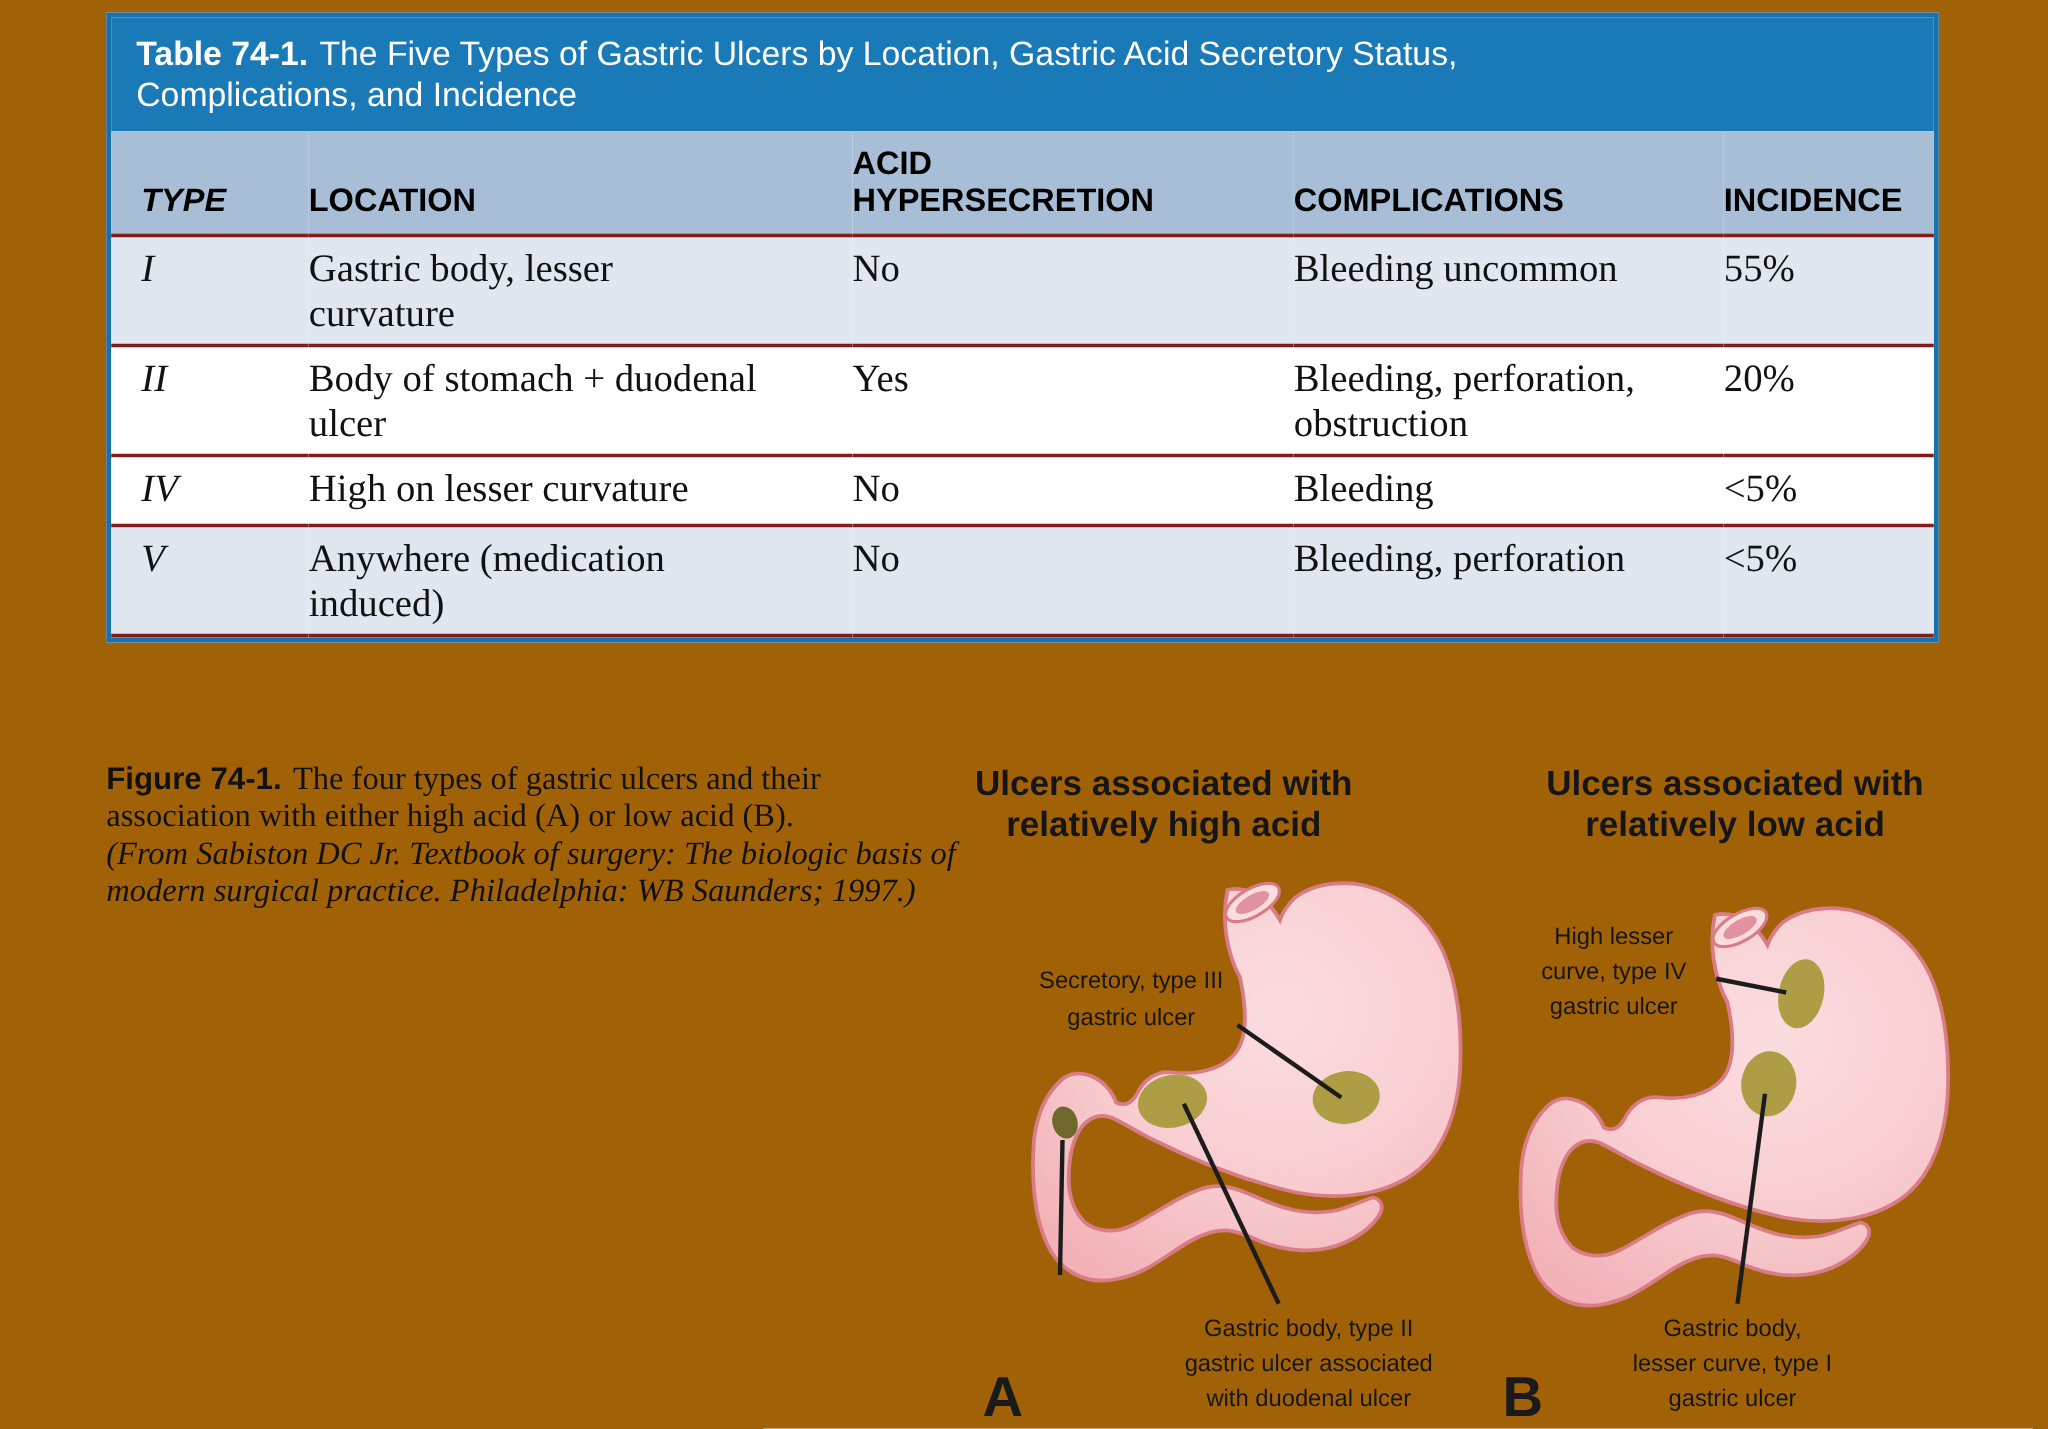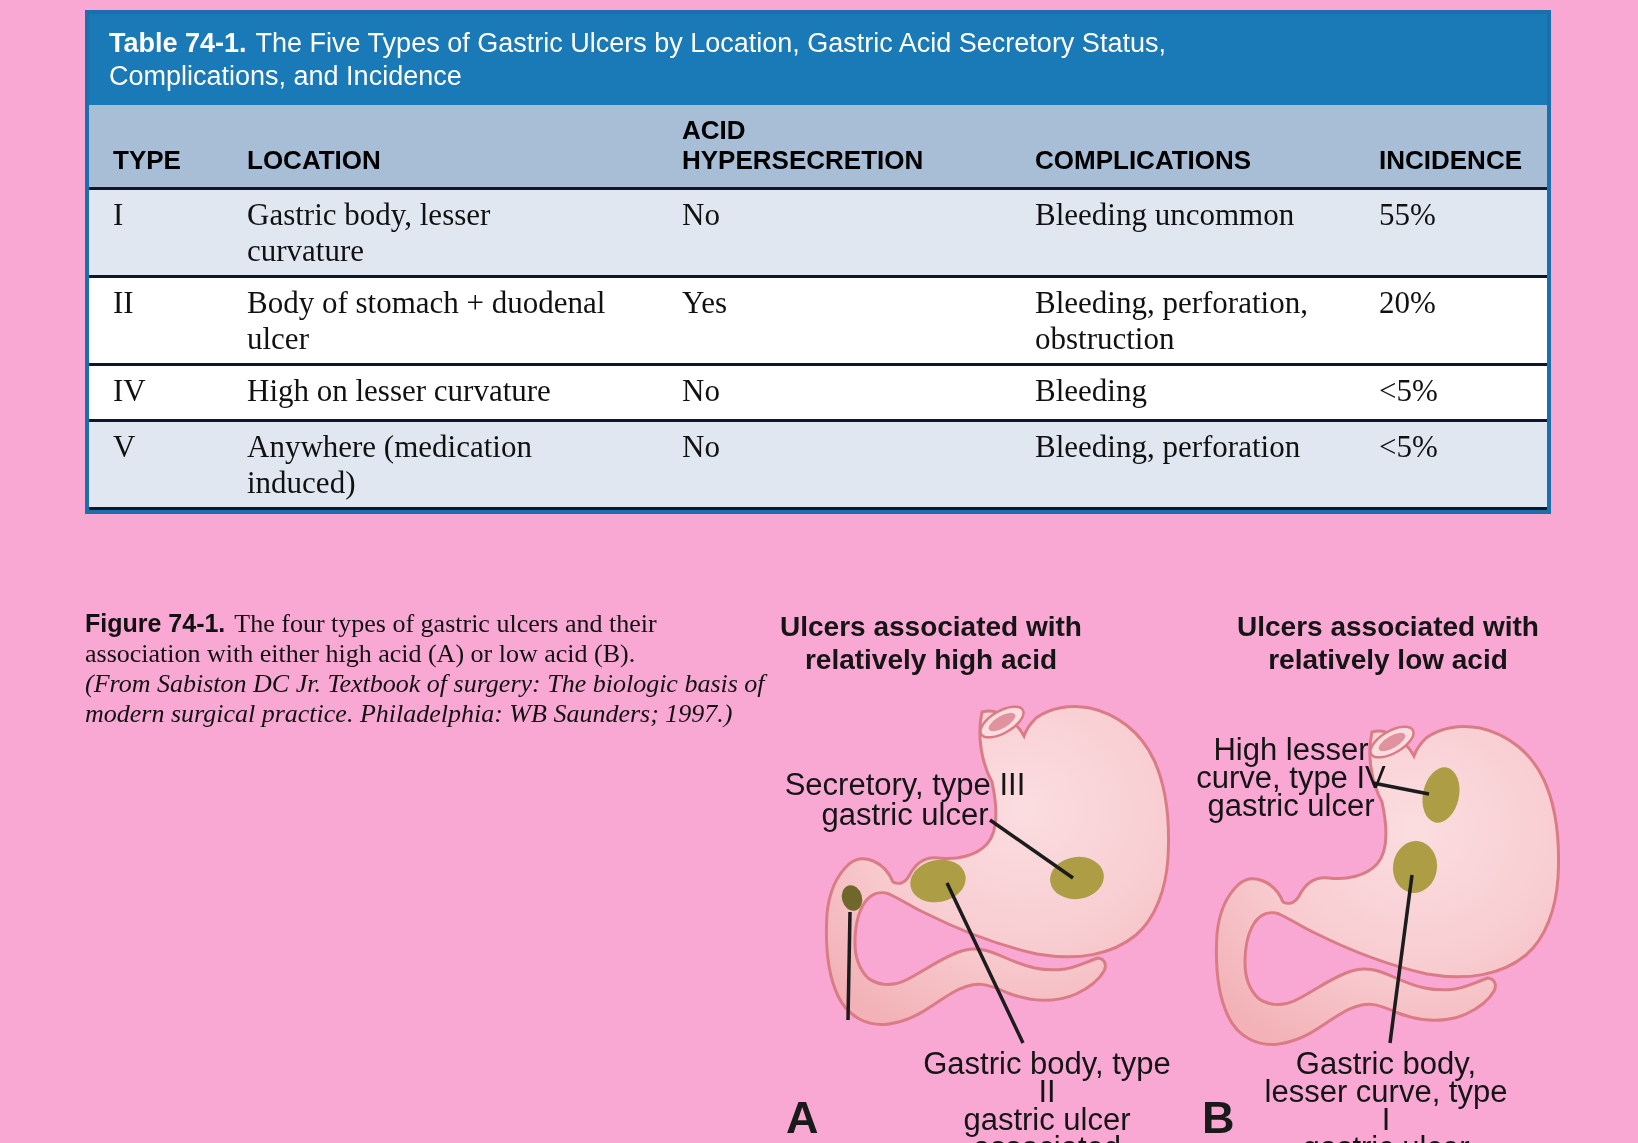--- a/index.html
+++ b/index.html
@@ -9,36 +9,36 @@
     --table-border:#1a6fad;
     --stomach-fill:#f5c0c4;
     --stomach-highlight:#fbdde0;
     --stomach-outline:#d97c85;
     --ulcer-fill:#ad9d45;
     --duodenal-ulcer-fill:#6f682a;
     --ink:#1a1a1a;
   }
   *{margin:0;padding:0;box-sizing:border-box;}
   html,body{background:#fff;}
-  .page{position:relative;width:1638px;height:1143px;background:#f9a8d4;overflow:hidden;
+  .page{position:relative;width:1638px;height:1143px;background:#a16207;overflow:hidden;
          font-family:"Liberation Sans",sans-serif;color:var(--ink);}
 
   
   .table-panel{position:absolute;left:85px;top:10px;width:1466px;border:4px solid var(--table-border);background:#fff;}
   .table-title{background:var(--table-header-bg);color:#fff;padding:13px 24px 12px 20px;
                font-size:27px;line-height:33px;white-space:pre-line;}
   .tt-label{font-weight:bold;margin-right:9px;}
   table.grid{width:100%;border-collapse:separate;border-spacing:0;table-layout:fixed;}
-  table.grid th,table.grid td{border-bottom:3px solid #0f172a;}
+  table.grid th,table.grid td{border-bottom:3px solid #7f1d1d;}
   table.grid th{background:var(--column-header-bg);vertical-align:bottom;text-align:left;
                 font-size:26px;line-height:30px;font-weight:bold;padding:8px 0 12px 0;
                 white-space:pre-line;color:#000;}
   table.grid td{font-family:"Liberation Serif",serif;font-size:31px;line-height:36px;
                 vertical-align:top;padding:7px 0 6px 0;white-space:pre-line;color:#111;}
-  table.grid th:first-child,table.grid td:first-child{padding-left:24px;}
+  table.grid th:first-child,table.grid td:first-child{padding-left:24px;font-style:italic;}
   tr.alt td{background:var(--row-alt-bg);}
   tr.plain td{background:#ffffff;}
 
   
   .fig-caption{position:absolute;left:85px;top:608px;width:700px;
                font-family:"Liberation Serif",serif;font-size:26px;line-height:30px;color:#111;}
   .fc-label{font-family:"Liberation Sans",sans-serif;font-weight:bold;font-size:25px;margin-right:9px;text-align:right;}
   .fc-italic{font-style:italic;}
 
   
@@ -52,21 +52,21 @@
   .diagram-a{left:755px;top:672px;}
   .diagram-b{left:1145px;top:692px;}
   .stomach-outline-path{fill:url(#stomachGradA);stroke:var(--stomach-outline);stroke-width:3;}
   .stomach-outline-path-b{fill:url(#stomachGradB);stroke:var(--stomach-outline);stroke-width:3;}
   .ulcer{fill:var(--ulcer-fill);}
   .ulcer-duodenal{fill:var(--duodenal-ulcer-fill);}
   .pointer{stroke:#1c1c1c;stroke-width:3.5;}
   .mouth-rim{fill:var(--stomach-highlight);stroke:var(--stomach-outline);stroke-width:2.5;}
   .mouth-hole{fill:#e0929e;}
 
-  .diagram-label{position:absolute;text-align:center;font-size:31px;line-height:28px;
+  .diagram-label{position:absolute;text-align:center;font-size:19px;line-height:28px;
                  white-space:pre-line;color:#151515;}
   .lbl-prepyloric{left:775px;top:770px;width:260px;line-height:30px;}
   .lbl-duodenal{left:778px;top:1021px;width:145px;line-height:30px;}
   .lbl-gastric-a{left:916px;top:1050px;width:262px;}
   .lbl-high-lesser{left:1161px;top:736px;width:260px;}
   .lbl-gastric-b{left:1256px;top:1050px;width:260px;}
 
   .panel-letter{position:absolute;font-size:45px;font-weight:bold;color:#1a1a1a;}
   .panel-letter-a{left:786px;top:1092px;}
   .panel-letter-b{left:1202px;top:1092px;}

